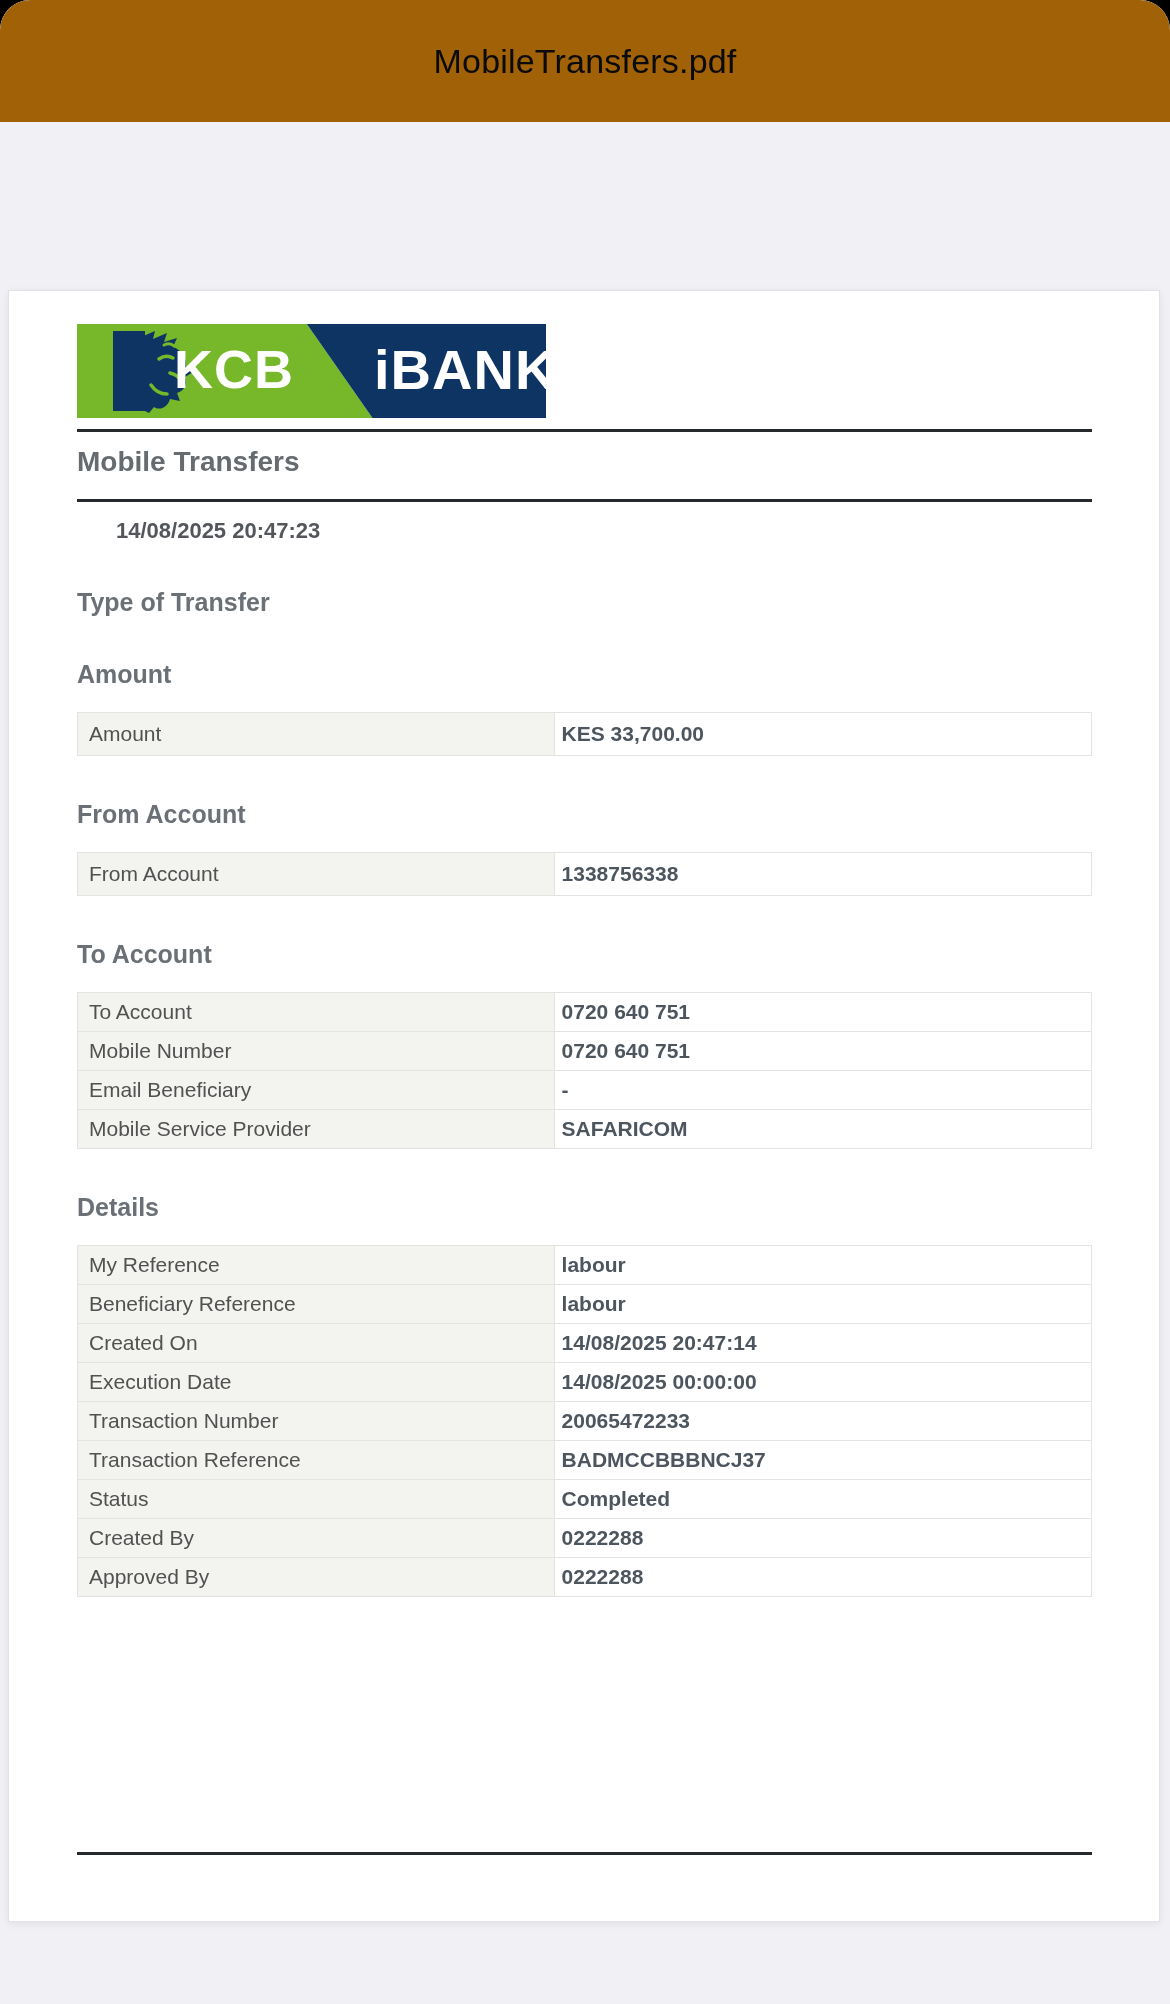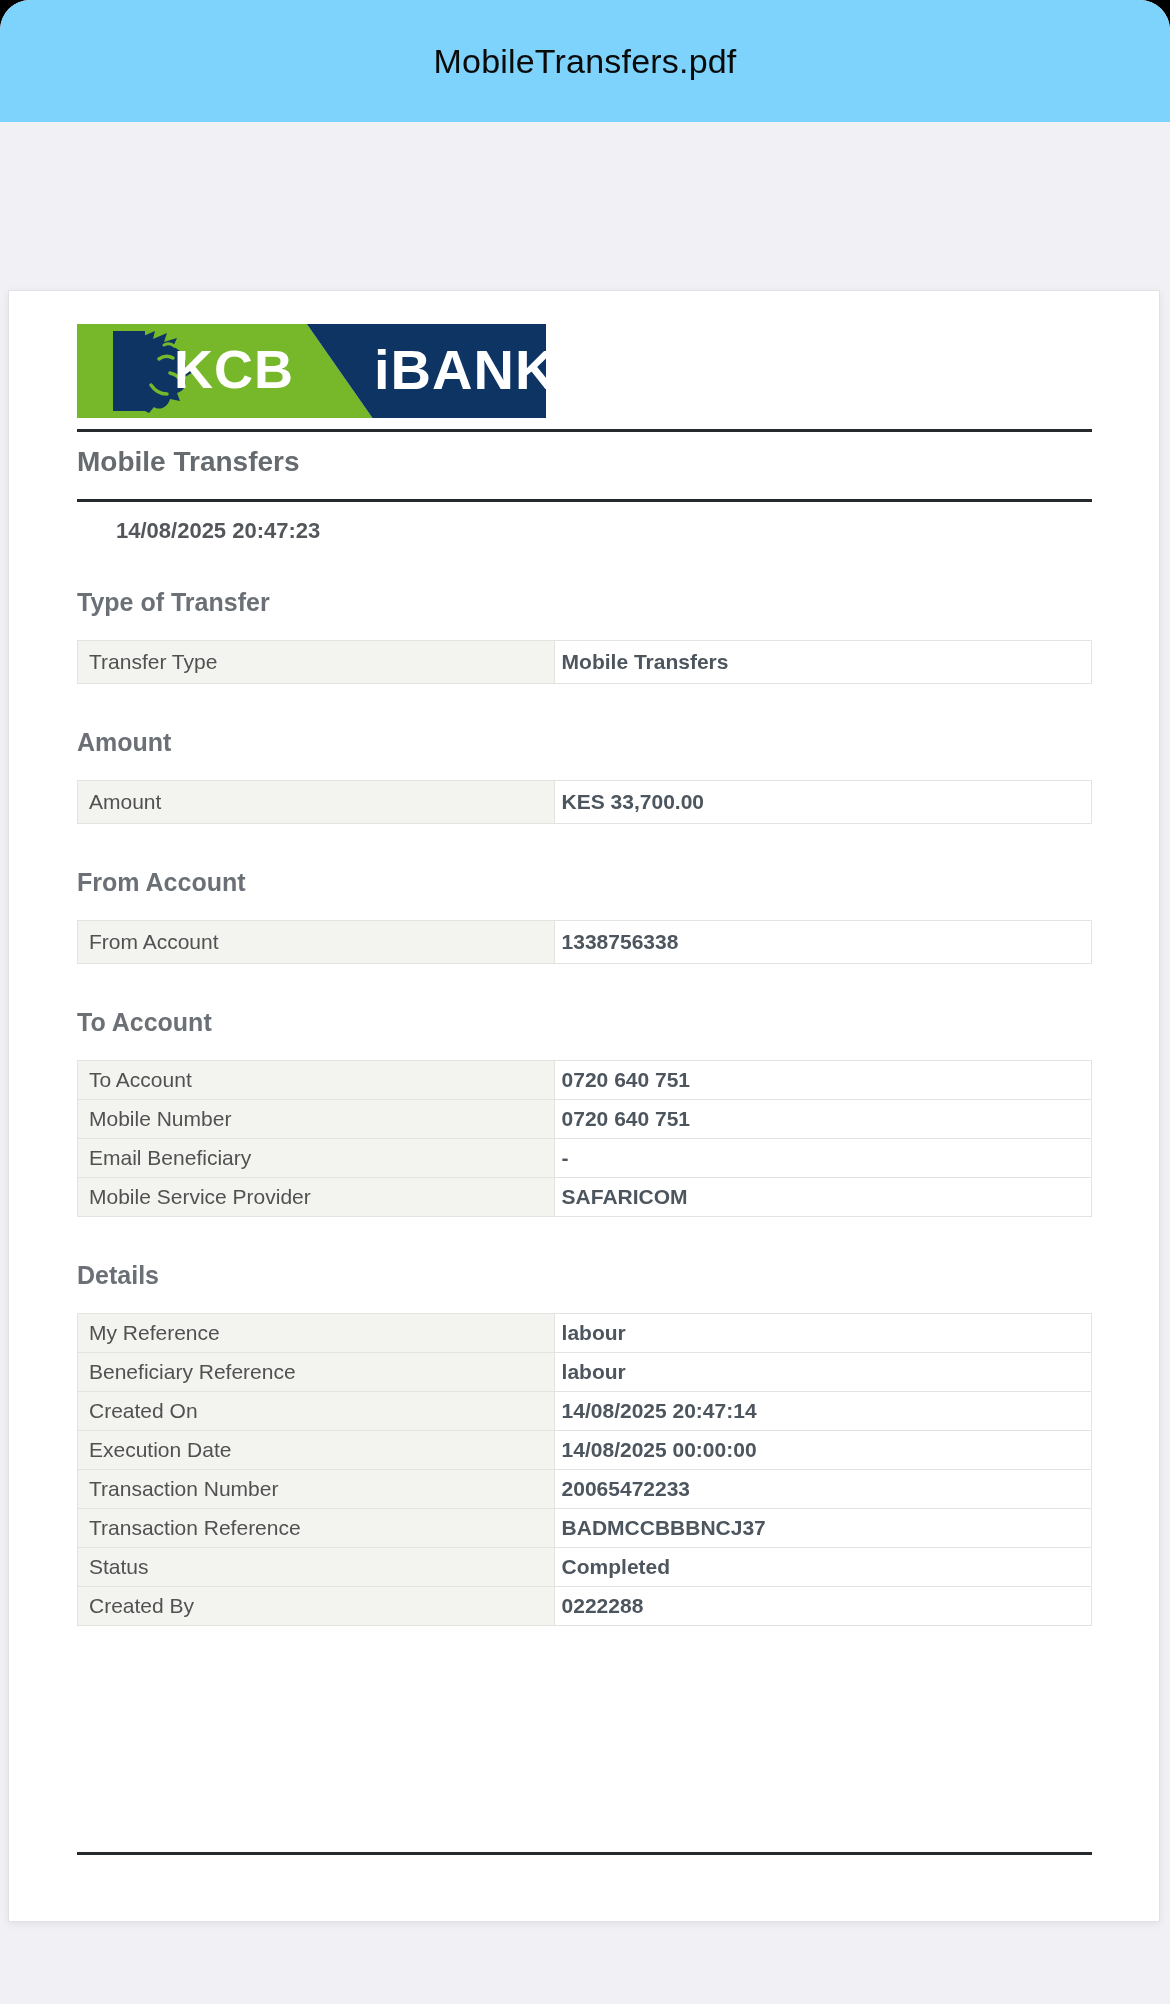--- a/index.html
+++ b/index.html
@@ -11,21 +11,21 @@
     overflow:hidden;
   }
   .sheet {
     position:absolute; inset:0;
     background:#F0F0F5;
     border-radius:30px 30px 0 0;
     overflow:hidden;
   }
   .viewer-header {
     height:122px;
-    background:#7dd3fc;
+    background:#a16207;
     border-radius:30px 30px 0 0;
     display:flex; align-items:center; justify-content:center;
   }
   .viewer-title {
     font-size:34px; font-weight:500; color:#0A0A0A; letter-spacing:0.2px;
   }
   .pdf-page {
     position:absolute;
     left:8px; top:290px;
     width:1152px; height:1632px;
@@ -104,28 +104,20 @@
     </div>
 
     <div class="hr hr-top"></div>
     <h1 class="doc-title">Mobile Transfers</h1>
     <div class="hr hr-mid"></div>
 
     <div class="doc-date">14/08/2025 20:47:23</div>
 
     <section>
       <h2>Type of Transfer</h2>
-      <table class="kv">
-        <tbody>
-          <tr>
-            <td class="k">Transfer Type</td>
-            <td class="v">Mobile Transfers</td>
-          </tr>
-        </tbody>
-      </table>
     </section>
 
     <section>
       <h2>Amount</h2>
       <table class="kv">
         <tbody>
           <tr>
             <td class="k">Amount</td>
             <td class="v">KES 33,700.00</td>
           </tr>
@@ -196,20 +188,24 @@
           <tr>
             <td class="k">Transaction Reference</td>
             <td class="v">BADMCCBBBNCJ37</td>
           </tr>
           <tr>
             <td class="k">Status</td>
             <td class="v">Completed</td>
           </tr>
           <tr>
             <td class="k">Created By</td>
+            <td class="v">0222288</td>
+          </tr>
+          <tr>
+            <td class="k">Approved By</td>
             <td class="v">0222288</td>
           </tr>
         </tbody>
       </table>
     </section>
 
     <div class="hr footer-hr"></div>
   </div>
 </div>
 

